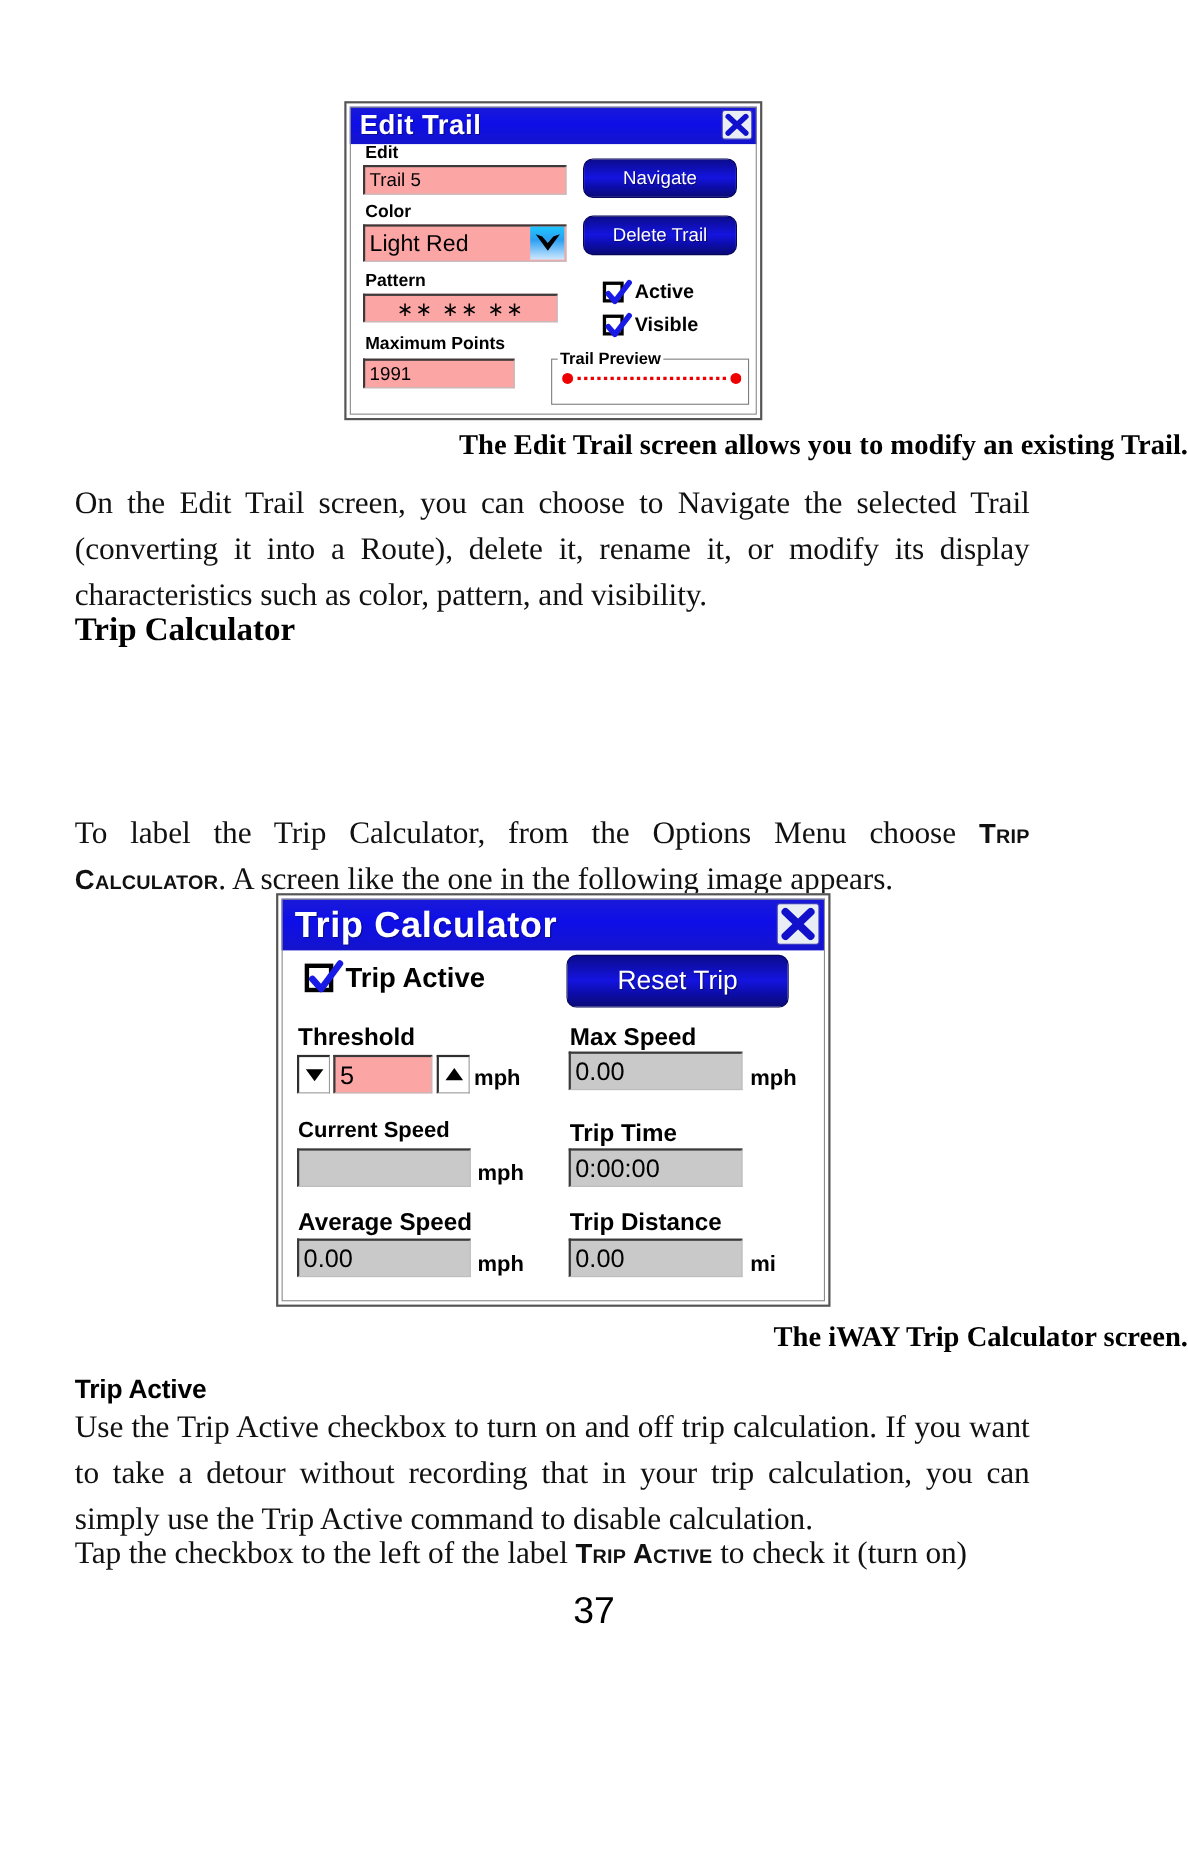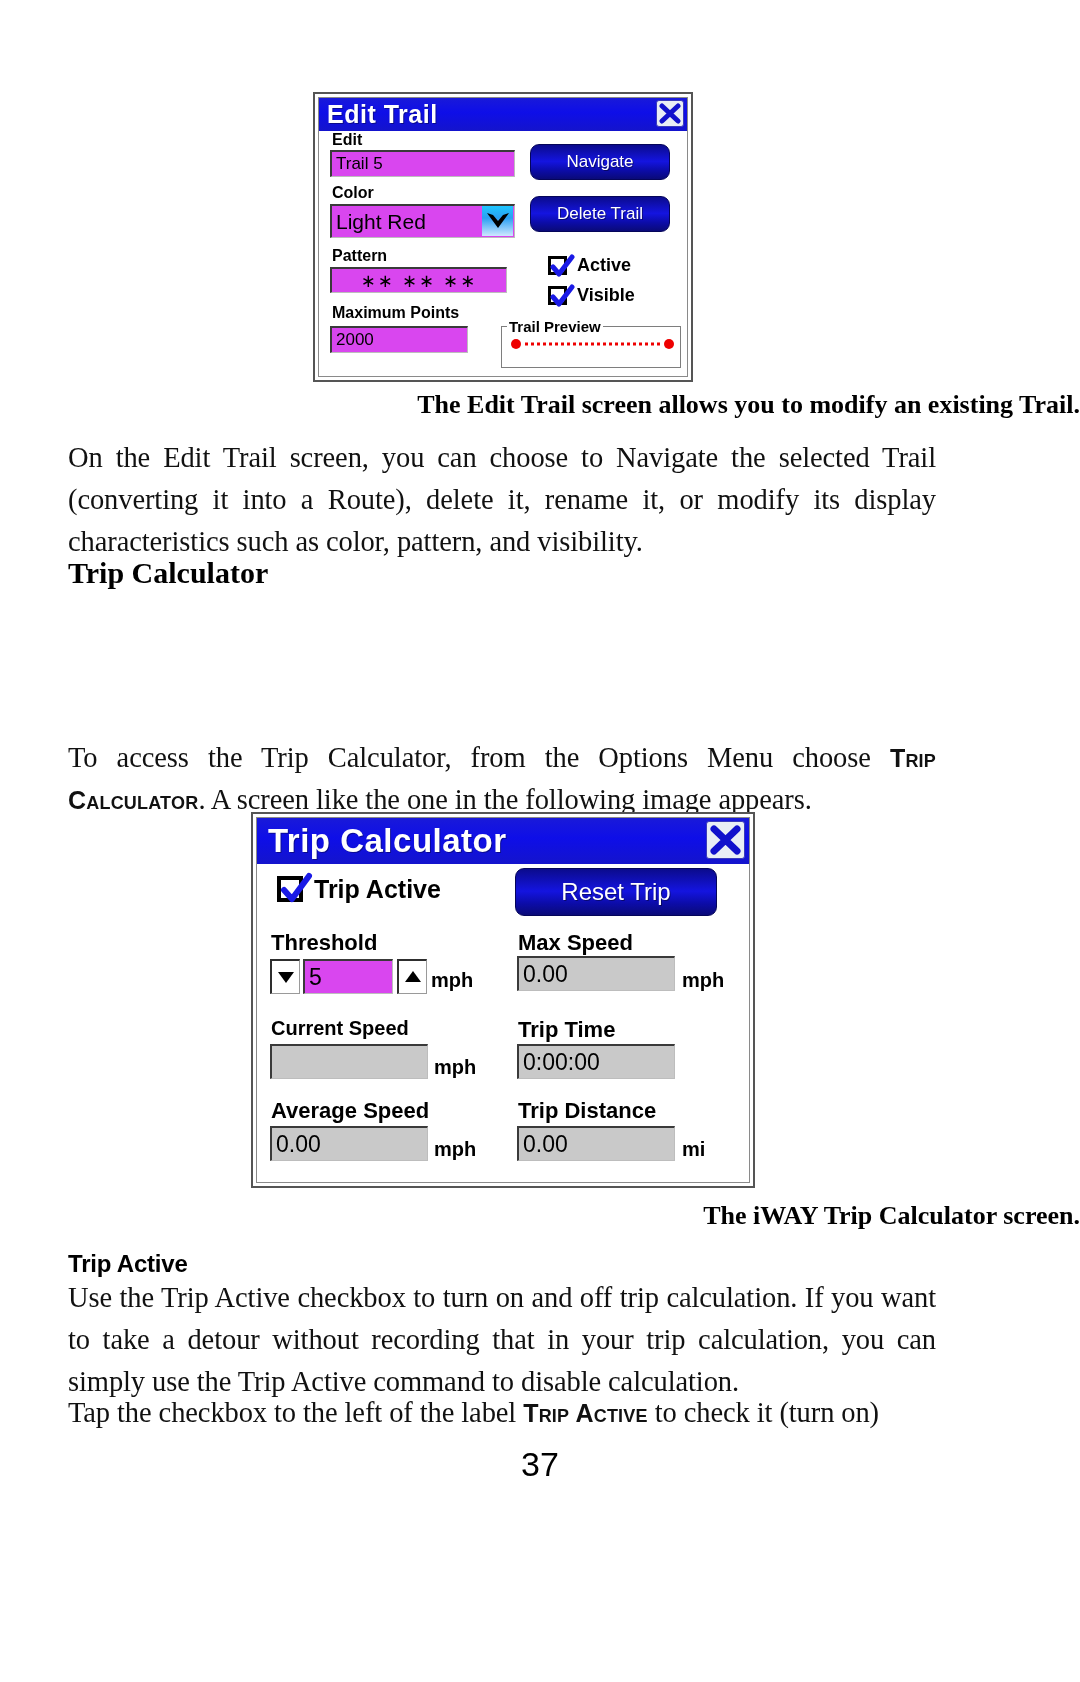--- a/index.html
+++ b/index.html
@@ -128,21 +128,21 @@
   .lbl {
     position: absolute;
     font-family: "Liberation Sans", sans-serif;
     font-weight: bold;
     color: #000;
     white-space: nowrap;
   }
   
   .tbox {
     position: absolute;
-    background: #d946ef;
+    background: #fca5a5;
     border-top: 2px solid #3a3a3a;
     border-left: 2px solid #3a3a3a;
     border-right: 1px solid #bdbdbd;
     border-bottom: 1px solid #bdbdbd;
     box-sizing: border-box;
     display: flex;
     align-items: center;
     font-family: "Liberation Sans", sans-serif;
     color: #000;
     padding-left: 4px;
@@ -245,21 +245,21 @@
                 display:flex; align-items:center; justify-content:center;">
       <svg width="26" height="20" viewBox="0 0 26 20">
         <path d="M2 2 L13 17 L24 2 L18 4 L13 10 L8 4 Z" fill="#000"></path>
       </svg>
     </div>
 
     <div class="lbl" style="left:17px; top:153px; font-size:16px;">Pattern</div>
     <div class="tbox" style="left:15px; top:173px; width:177px; height:26px; font-size:18px; justify-content:center; letter-spacing:2px; padding-left:0;">∗∗  ∗∗  ∗∗</div>
 
     <div class="lbl" style="left:17px; top:210px; font-size:16px;">Maximum Points</div>
-    <div class="tbox" style="left:15px; top:232px; width:138px; height:27px; font-size:17px;">2000</div>
+    <div class="tbox" style="left:15px; top:232px; width:138px; height:27px; font-size:17px;">1991</div>
 
     <div class="pillbtn" style="left:215px; top:50px; width:140px; height:36px; font-size:17px;">Navigate</div>
     <div class="pillbtn" style="left:215px; top:102px; width:140px; height:36px; font-size:17px;">Delete Trail</div>
 
     <div class="cbox" style="left:233px; top:162px; width:19px; height:19px;">
       <svg width="27" height="27" viewBox="0 0 27 27">
         <path d="M5 14 L11 21 L24 4" stroke="#1a1ae6" stroke-width="5" fill="none" stroke-linecap="round" stroke-linejoin="round"></path>
       </svg>
     </div>
     <div class="lbl" style="left:262px; top:161px; font-size:18px;">Active</div>
@@ -309,21 +309,21 @@
   </div>
 
   <div class="caption" style="top:390px;">The Edit Trail screen allows you to modify an existing Trail.</div>
 
   <div class="body-par" style="left:68px; top:437px; width:868px;">On the Edit Trail screen, you can choose to Navigate the selected Trail (converting it into a Route), delete it, rename it, or modify its display characteristics such as color, pattern, and visibility.</div>
 
   <div class="h2" style="left:68px; top:556px;">Trip Calculator</div>
 
 
   <div class="body-par" style="left:68px; top:737px; width:868px;">
-    <span>To access the Trip Calculator, from the Options Menu choose </span><span class="sc">Trip Calculator</span><span>. A screen like the one in the following image appears.</span>
+    <span>To label the Trip Calculator, from the Options Menu choose </span><span class="sc">Trip Calculator</span><span>. A screen like the one in the following image appears.</span>
   </div>
 
   <div class="device" style="left:251px; top:812px; width:504px; height:376px;">
 
     <div class="titlebar" style="margin:3px; height:47px;">
       <span class="ttl" style="font-size:33px; margin-left:12px;">Trip Calculator</span>
       <div class="closebtn" style="right:5px; top:4px; width:39px; height:38px;">
         <svg width="31" height="30" viewBox="0 0 31 30">
           <path d="M4 4 L27 26 M27 4 L4 26" stroke="#1111cc" stroke-width="7" stroke-linecap="round"></path>
         </svg>

